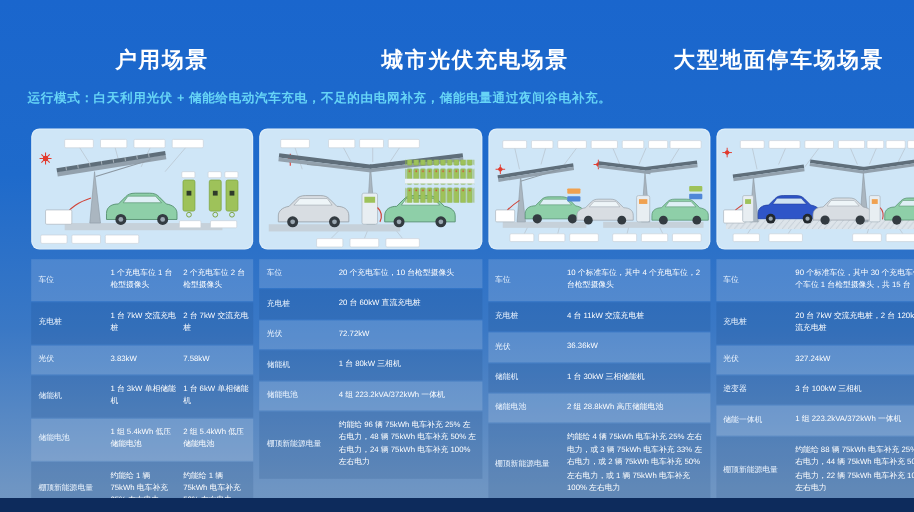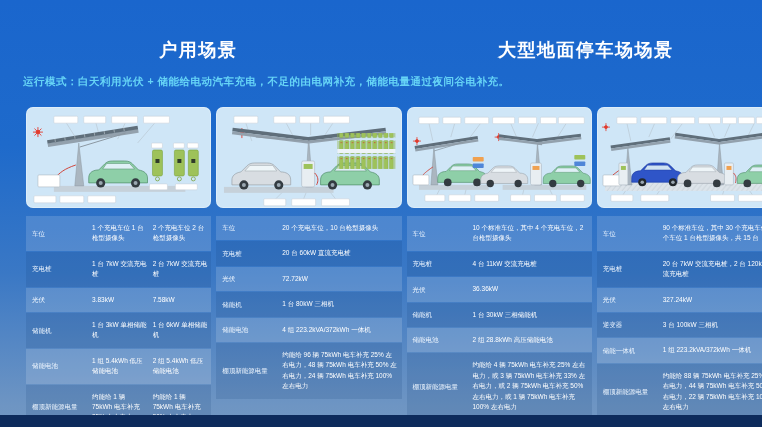--- a/index.html
+++ b/index.html
@@ -47,20 +47,21 @@
     font-size:6.5px;line-height:1.6;display:flex;align-items:center;
   }
 </style>
 </head>
 <body>
 
 <div class="slide">
 
   <div class="headers">
     <div class="scene-title">户用场景</div>
+    <div class="scene-title">城市光伏充电场景</div>
     <div class="scene-title">大型地面停车场场景</div>
   </div>
 
   <div class="subtitle">运行模式：白天利用光伏 + 储能给电动汽车充电，不足的由电网补充，储能电量通过夜间谷电补充。</div>
 
   <div class="columns">
 
     <div class="column">
       <div class="illus">
         <svg viewBox="0 0 186 101">

